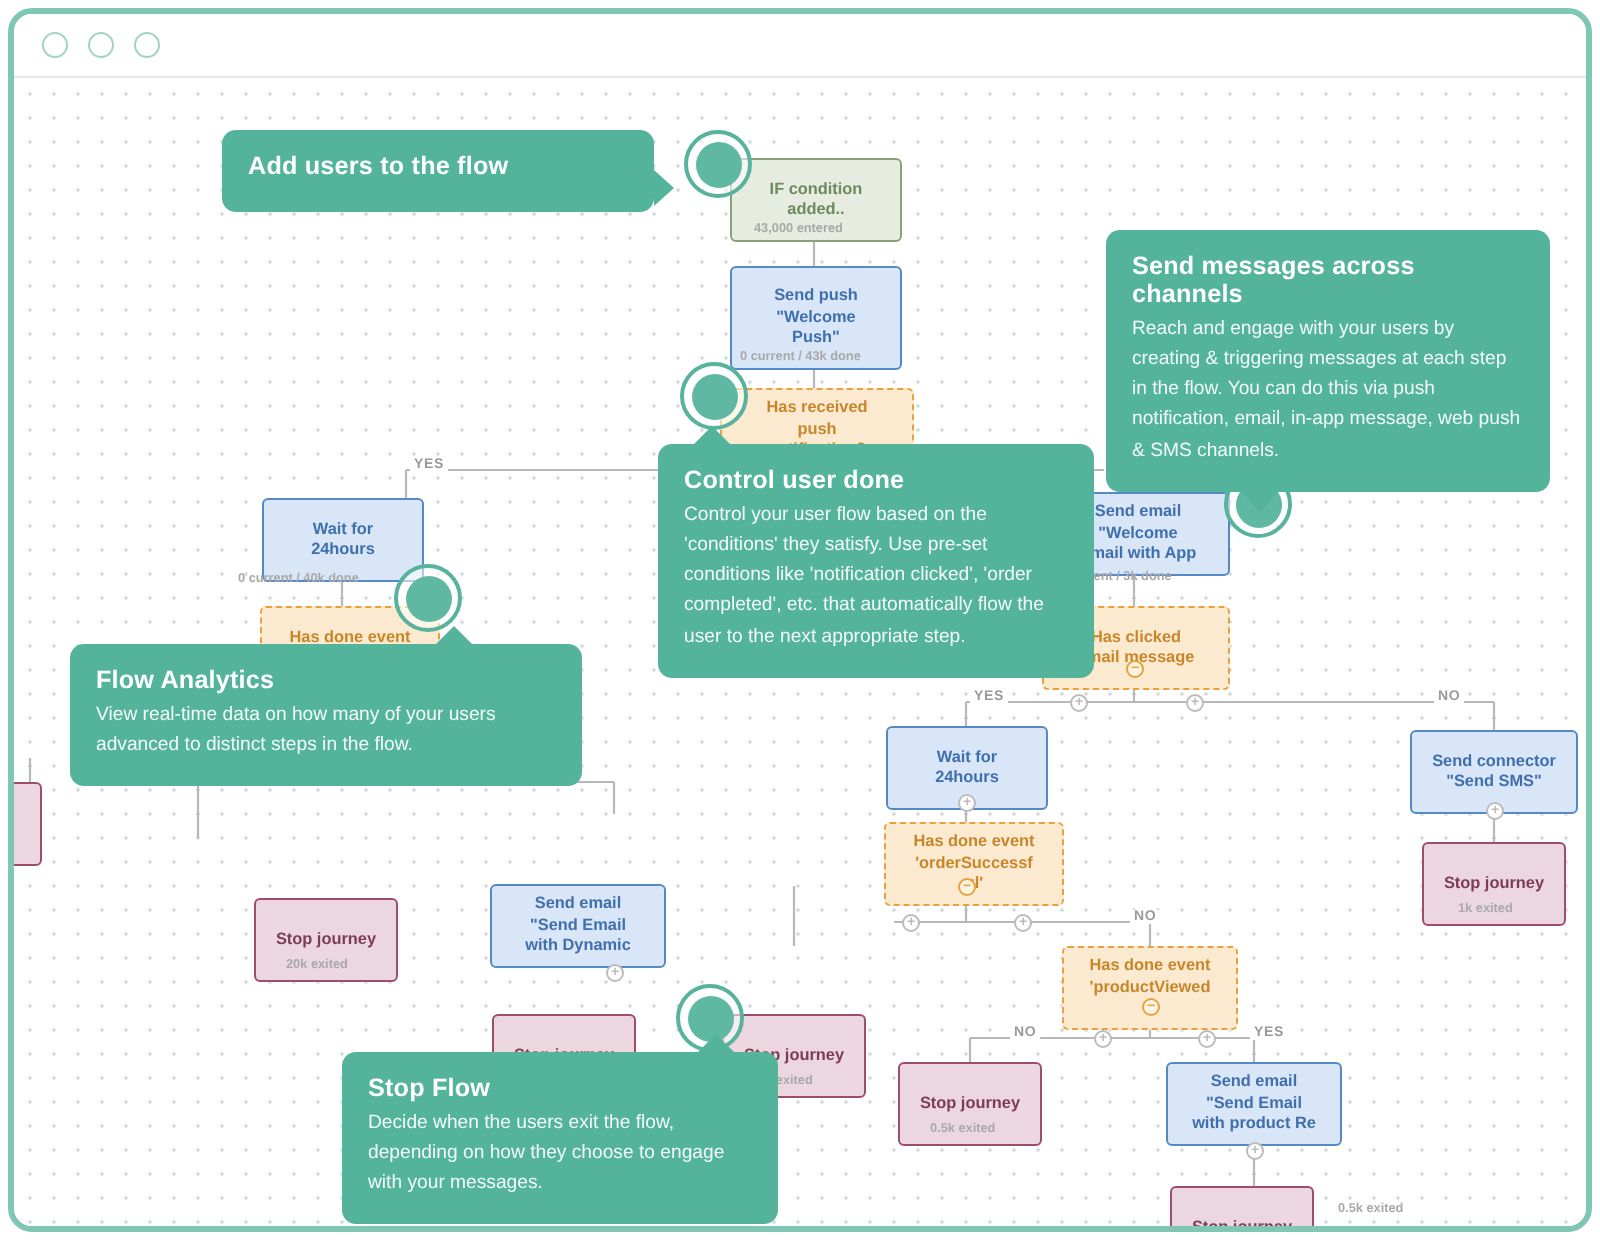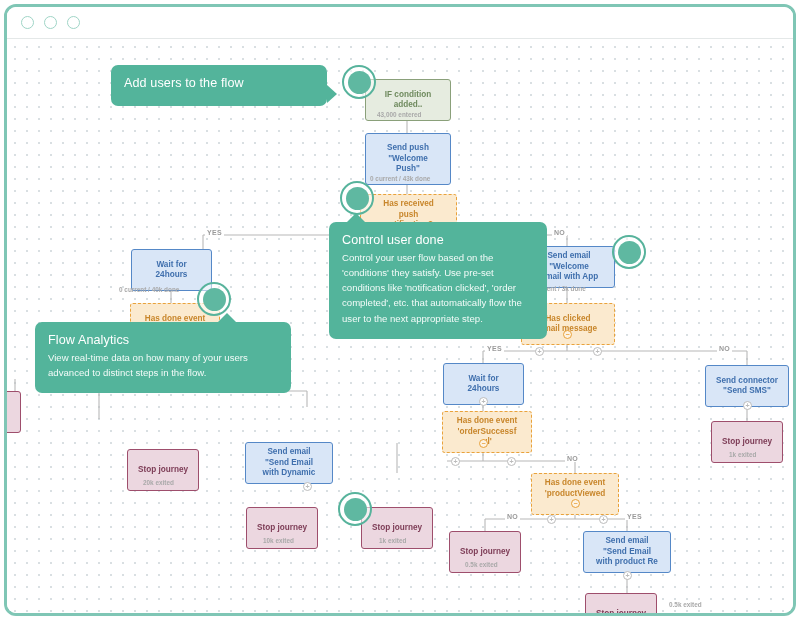--- a/index.html
+++ b/index.html
@@ -147,21 +147,21 @@
   .callout {
     position: absolute;
     background: #53b49b;
     color: #ffffff;
     border-radius: 7px;
     padding: 11px 13px 13px 13px;
   }
   .callout h3 {
     margin: 0 0 3px 0;
     font-size: 12.6px;
-    font-weight: normal;
+    font-weight: bold;
     letter-spacing: 0.1px;
   }
   .callout p {
     margin: 0;
     font-size: 9.6px;
     line-height: 1.58;
     color: #f2fbf8;
   }
   .tail {
     position: absolute;
@@ -377,28 +377,38 @@
     <div class="hotspot" style="left:333px; top:142px;"></div>
     <div class="hotspot" style="left:605px; top:196px;"></div>
     <div class="hotspot" style="left:190px; top:243px;"></div>
     <div class="hotspot" style="left:331px; top:453px;"></div>
 
     <div class="callout" style="left:104px; top:26px; width:216px;">
       <h3>Add users to the flow</h3>
       <span class="tail tail-right" style="top:20px;"></span>
     </div>
 
+    <div class="callout" style="left:546px; top:76px; width:222px;">
+      <h3>Send messages across channels</h3>
+      <p>Reach and engage with your users by creating &amp; triggering messages at each step in the flow. You can do this via push notification, email, in-app message, web push &amp; SMS channels.</p>
+      <span class="tail tail-down" style="left:68px;"></span>
+    </div>
 
     <div class="callout" style="left:322px; top:183px; width:218px;">
       <h3>Control user done</h3>
       <p>Control your user flow based on the 'conditions' they satisfy. Use pre-set conditions like 'notification clicked', 'order completed', etc. that automatically flow the user to the next appropriate step.</p>
       <span class="tail tail-up" style="left:18px;"></span>
     </div>
 
     <div class="callout" style="left:28px; top:283px; width:256px;">
       <h3>Flow Analytics</h3>
       <p>View real-time data on how many of your users advanced to distinct steps in the flow.</p>
       <span class="tail tail-up" style="left:183px;"></span>
     </div>
 
+    <div class="callout" style="left:164px; top:487px; width:218px;">
+      <h3>Stop Flow</h3>
+      <p>Decide when the users exit the flow, depending on how they choose to engage with your messages.</p>
+      <span class="tail tail-up" style="left:178px;"></span>
+    </div>
 
   </div>
 </div>
 
 </body></html>

